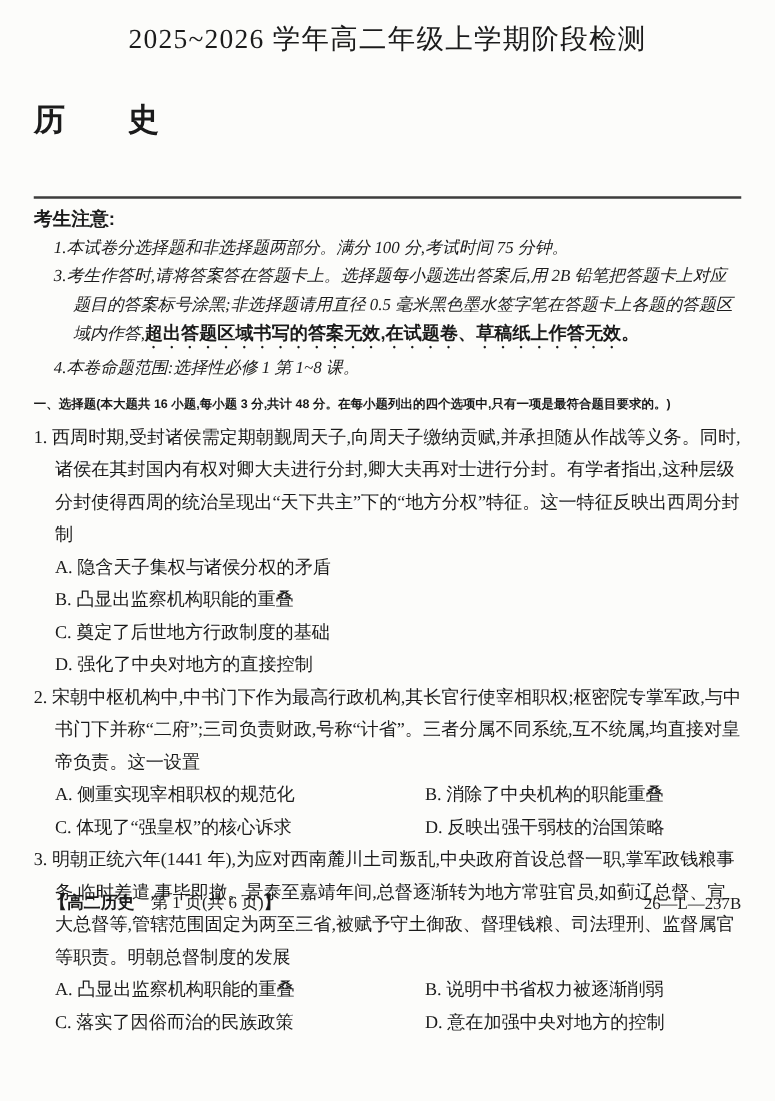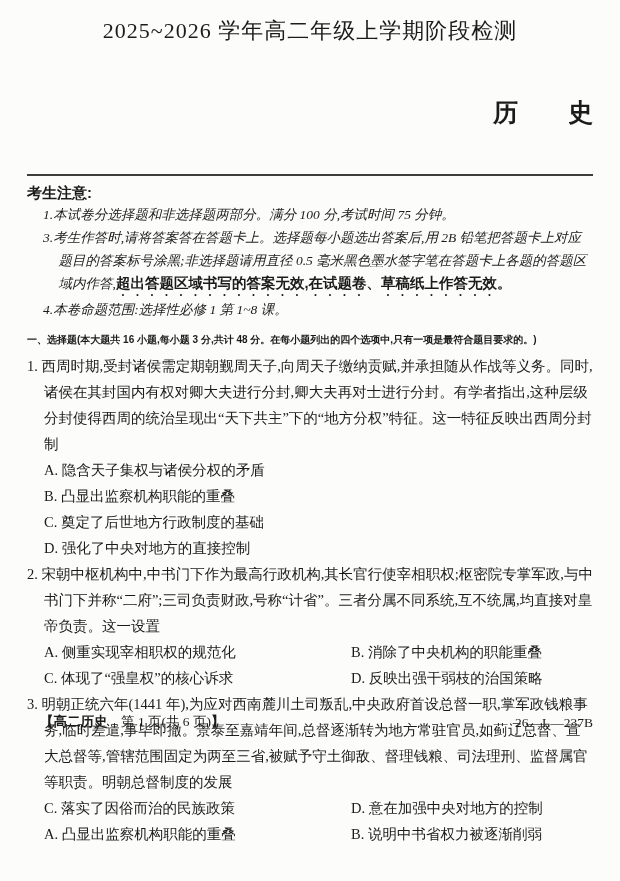--- a/index.html
+++ b/index.html
@@ -17,22 +17,22 @@
     padding: 0 27px;
   }
   .exam-title {
     padding-top: 16px;
     text-align: center;
     font-size: 22px;
     letter-spacing: 1px;
     white-space: nowrap;
   }
   .subject-title {
-    margin-top: 50px;
-    text-align: right;
+    margin-top: 33px;
+    text-align: left;
     font-size: 25px;
     font-weight: bold;
     font-family: "Liberation Sans", sans-serif;
   }
   .rule {
     border: none;
     border-top: 2px solid #3d3d3d;
     margin: 45px 0 0 0;
   }
   .notice-heading {
@@ -70,21 +70,20 @@
     padding-left: 2em;
     text-indent: -2em;
   }
   .question { font-size: 14.5px; line-height: 26px; }
   .stem { padding-left: 17px; text-indent: -17px; }
   .opt { padding-left: 17px; }
   .opt-grid {
     display: grid;
     grid-template-columns: 296px 1fr;
     padding-left: 17px;
-    gap: 11px;
   }
   .footer {
     position: absolute;
     left: 40px; right: 27px; bottom: 8px;
     font-size: 13.5px;
     text-align: left;
     white-space: nowrap;
   }
   .footer-bold {
     font-weight: bold;
@@ -132,26 +131,26 @@
     </div>
     <div class="opt-grid">
       <div>C. 体现了“强皇权”的核心诉求</div>
       <div>D. 反映出强干弱枝的治国策略</div>
     </div>
   </div>
 
   <div class="question">
     <div class="stem"><span>3.</span> <span>明朝正统六年(1441 年),为应对西南麓川土司叛乱,中央政府首设总督一职,掌军政钱粮事务,临时差遣,事毕即撤。景泰至嘉靖年间,总督逐渐转为地方常驻官员,如蓟辽总督、宣大总督等,管辖范围固定为两至三省,被赋予守土御敌、督理钱粮、司法理刑、监督属官等职责。明朝总督制度的发展</span></div>
     <div class="opt-grid">
+      <div>A. 凸显出监察机构职能的重叠</div>
+      <div>B. 说明中书省权力被逐渐削弱</div>
+    </div>
+    <div class="opt-grid">
       <div>C. 落实了因俗而治的民族政策</div>
       <div>D. 意在加强中央对地方的控制</div>
-    </div>
-    <div class="opt-grid">
-      <div>A. 凸显出监察机构职能的重叠</div>
-      <div>B. 说明中书省权力被逐渐削弱</div>
     </div>
   </div>
 
   <div class="footer">
     <span class="footer-bold">【高二历史</span><span>　第 1 页(共 6 页)</span><span class="footer-bold">】</span>
     <span class="footer-code">26—L—237B</span>
   </div>
 
 </div>
 

